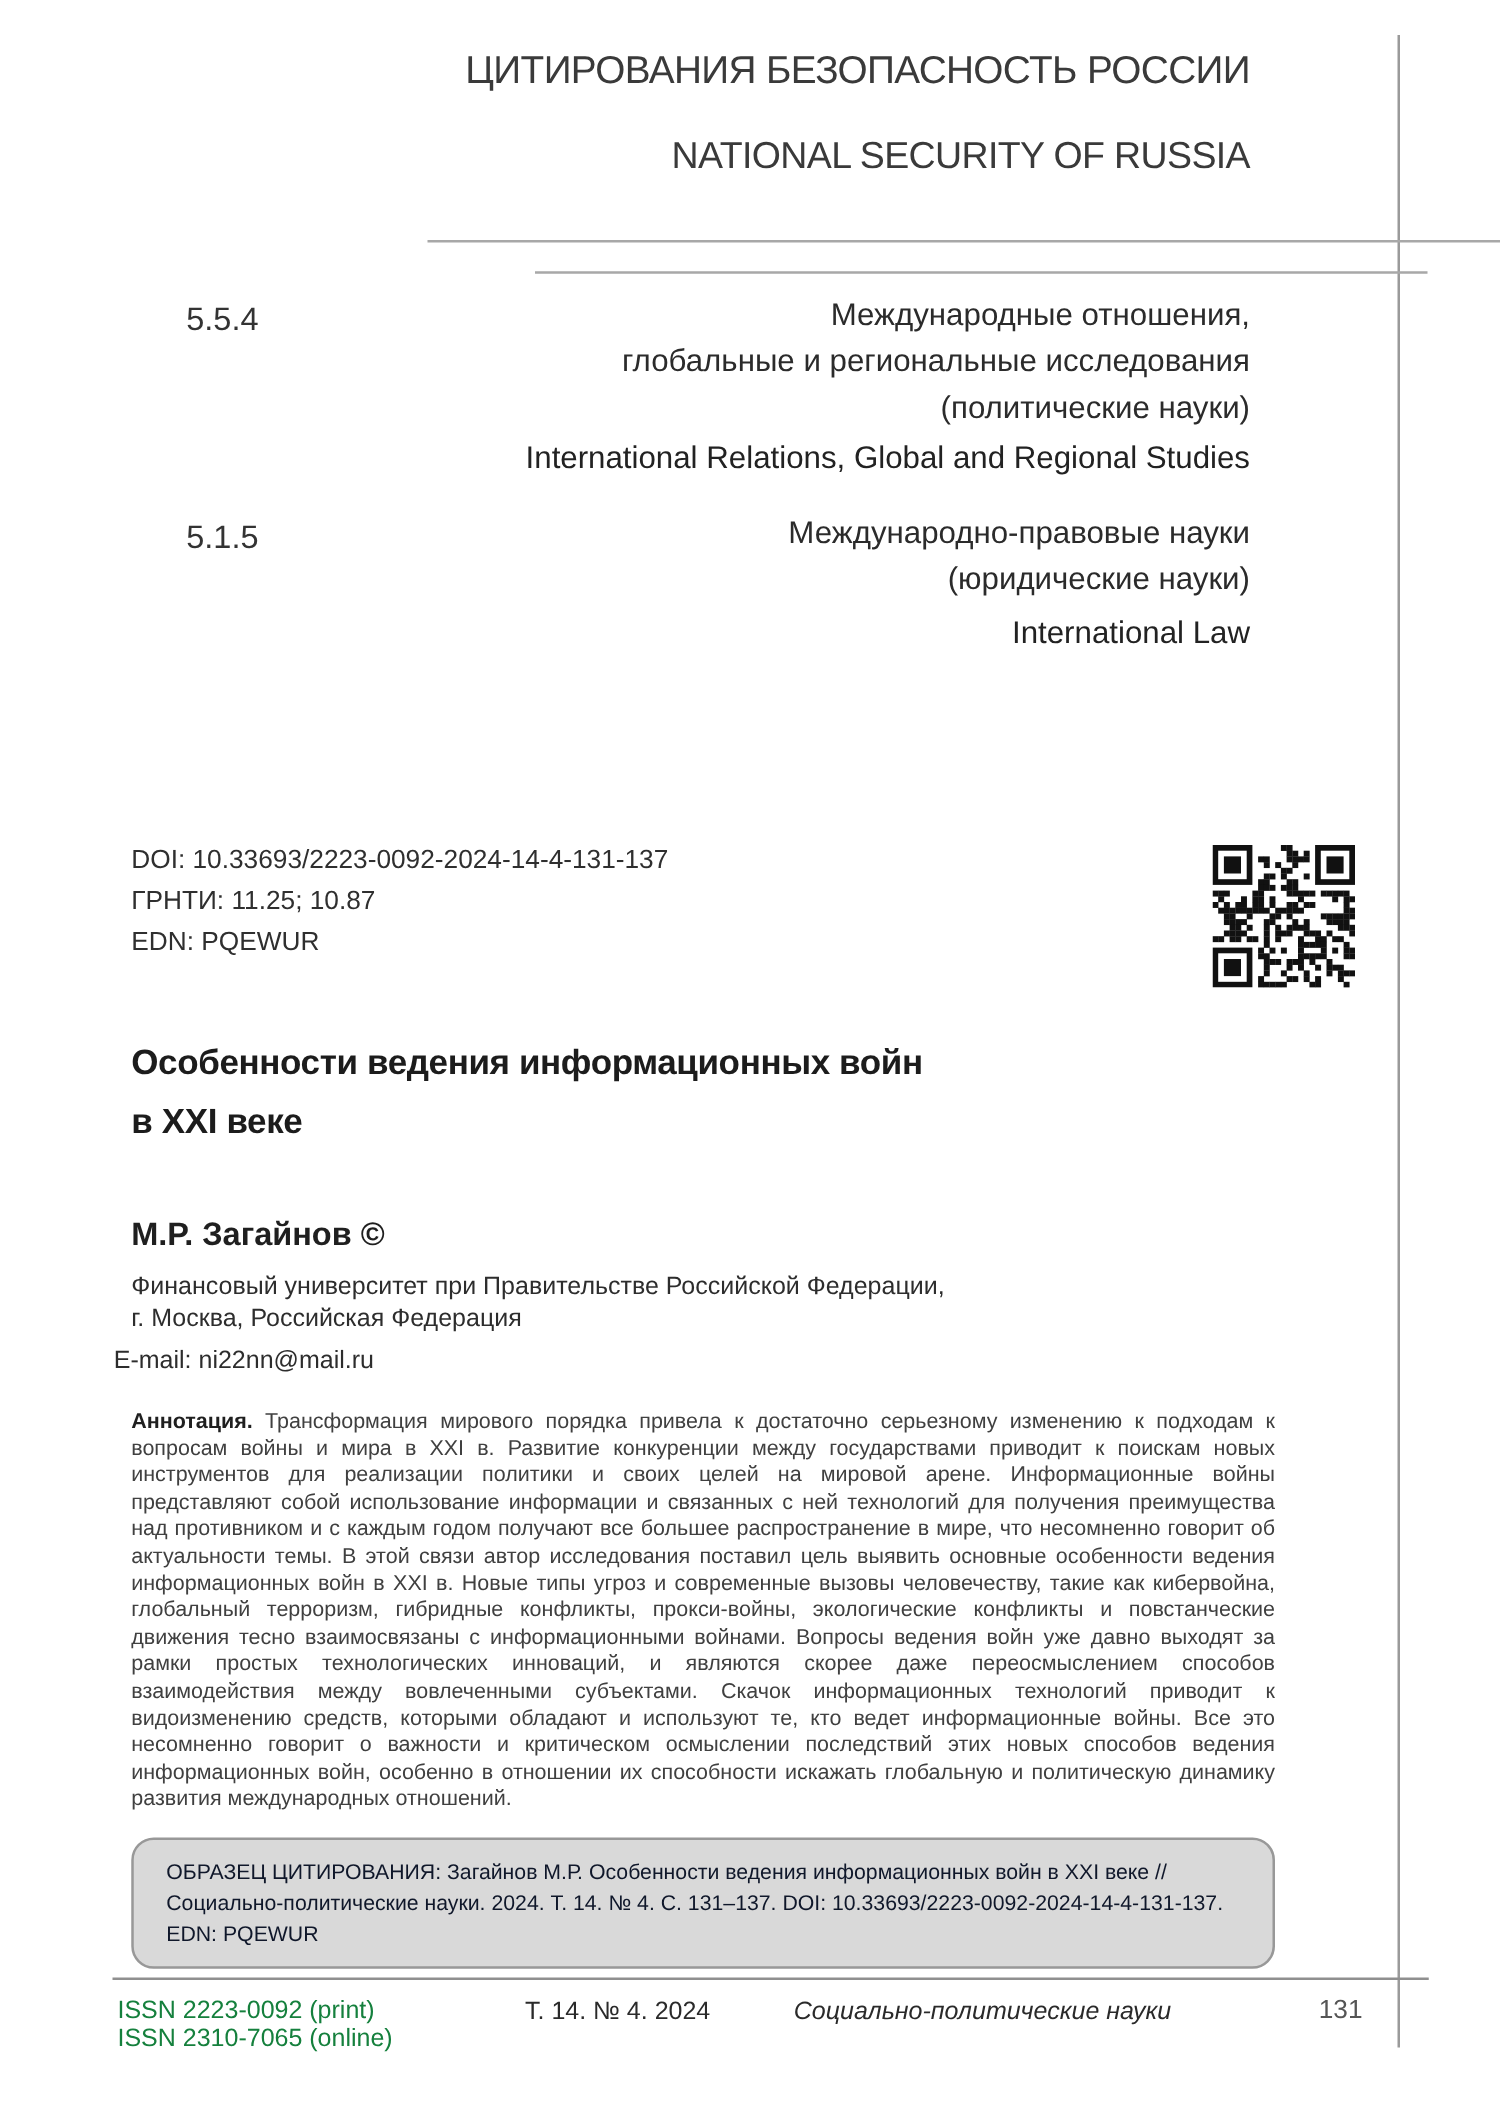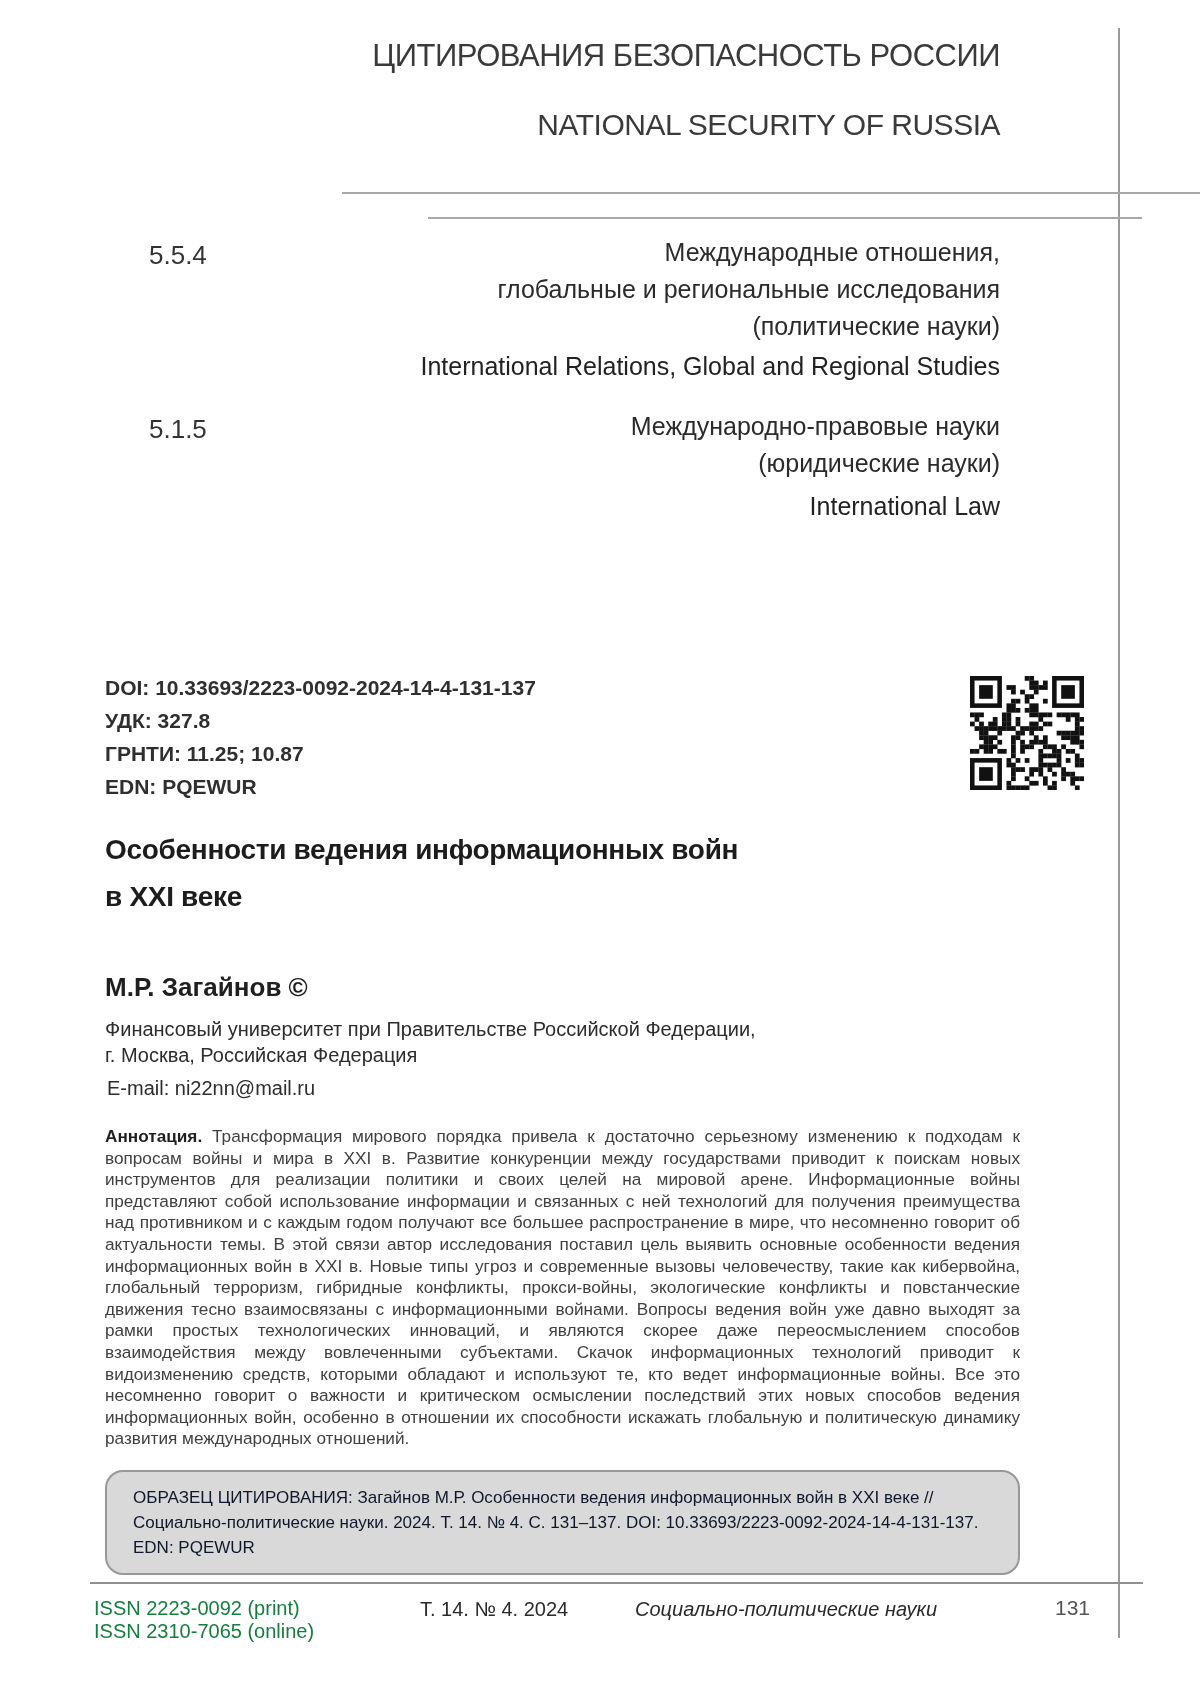--- a/index.html
+++ b/index.html
@@ -26,31 +26,31 @@
 
   
   .spec-code { position:absolute; left:105px; font-size:26px; color:#333;margin-left:44px; }
   .spec-ru   { position:absolute; left:105px; width:895px; text-align:right; font-size:25px; line-height:37px; color:#2b2b2b; }
   .spec-en   { position:absolute; left:105px; width:895px; text-align:right; font-size:25px; color:#222; }
   .c1 { top:240px; } .r1 { top:234px; } .e1 { top:352px; }
   .c2 { top:414px; } .r2 { top:408px; } .e2 { top:492px; }
 
   
   .ids { position:absolute; left:105px; top:671px; font-size:21px; color:#2f2f2f; }
-  .ids div { line-height:33px;font-weight:bold; }
+  .ids div { line-height:33px; }
 
   
   .qr { position:absolute; left:970px; top:676px; width:114px; height:114px; }
   .qr svg { display:block; width:114px; height:114px; }
 
   
   .art-title { position:absolute; left:105px; top:826px; font-size:28px; font-weight:bold; line-height:47px; color:#1c1c1c; letter-spacing:-0.3px; }
   .author    { position:absolute; left:105px; top:972px; font-size:26px; font-weight:bold; color:#1f1f1f; }
   .affil     { position:absolute; left:105px; top:1016px; font-size:20px; line-height:26px; color:#2d2d2d; }
-  .email     { position:absolute; left:107px; top:1077px; font-size:20px; color:#2d2d2d; }
+  .email     { position:absolute; left:91px; top:1077px; font-size:20px; color:#2d2d2d; }
 
   
   .bodyflow { position:absolute; left:105px; top:1126px; width:915px; }
   .abstract { font-size:17.2px; line-height:21.6px; text-align:justify; color:#404040; }
   .abstract b, .keywords b { color:#1f1f1f; }
   .keywords { margin-top:12px; font-size:17.2px; line-height:21.6px; text-align:justify; color:#404040; }
   .citebox {
     margin-top:20px; min-height:74px;
     background:#d9d9d9; border:2px solid #989898; border-radius:18px;
     padding:13px 26px; font-size:17px; line-height:25px; color:#0f172a;
@@ -80,21 +80,20 @@
 (политические науки)</div>
   <div class="spec-en e1">International Relations, Global and Regional Studies</div>
 
   <div class="spec-code c2">5.1.5</div>
   <div class="spec-ru preline r2">Международно-правовые науки
 (юридические науки)</div>
   <div class="spec-en e2">International Law</div>
 
   <div class="ids">
     <div>DOI: 10.33693/2223-0092-2024-14-4-131-137</div>
-    <div>УДК: 327.8</div>
     <div>ГРНТИ: 11.25; 10.87</div>
     <div>EDN: PQEWUR</div>
   </div>
 
   <div class="qr">
     <svg viewBox="0 0 114 114" xmlns="http://www.w3.org/2000/svg">
         <rect x="54.72" y="0" width="4.76" height="4.76" fill="#111"></rect>
         <rect x="59.279999999999994" y="0" width="4.76" height="4.76" fill="#111"></rect>
         <rect x="59.279999999999994" y="4.56" width="4.76" height="4.76" fill="#111"></rect>
         <rect x="63.839999999999996" y="4.56" width="4.76" height="4.76" fill="#111"></rect>

